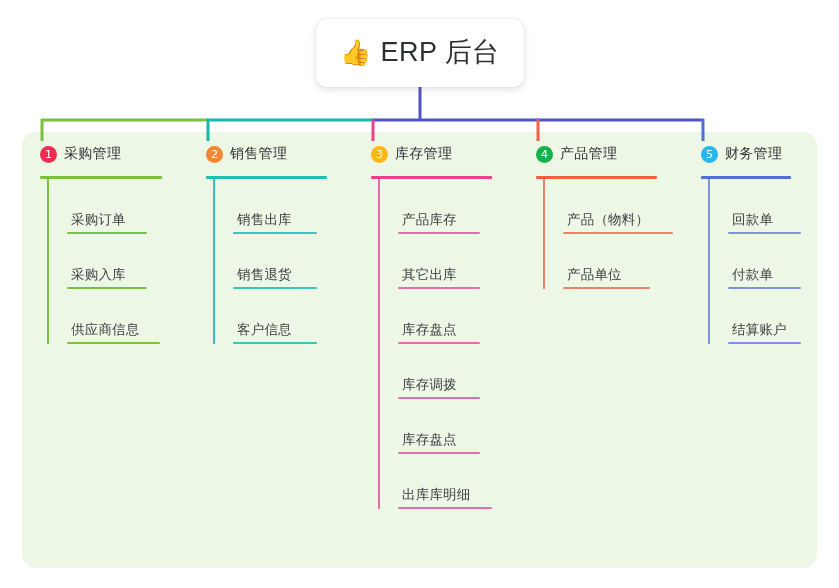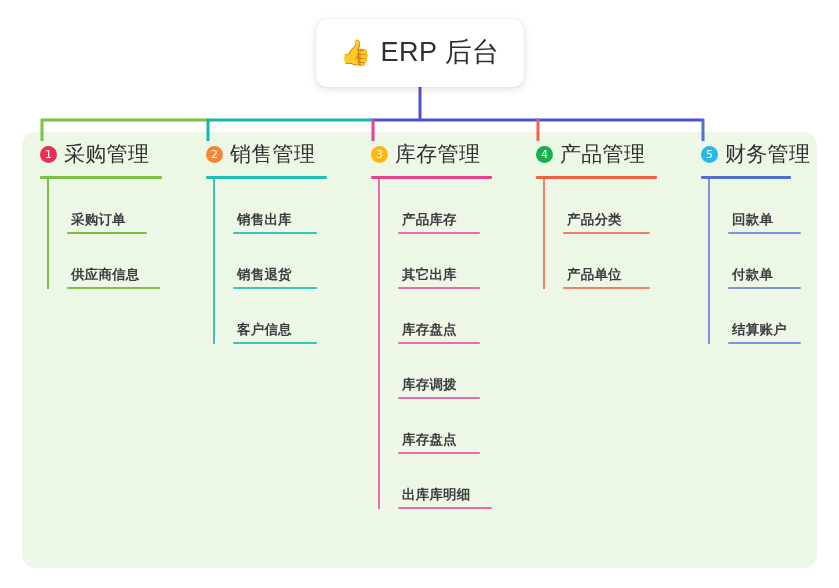--- a/index.html
+++ b/index.html
@@ -100,21 +100,21 @@
     height: 17px;
     border-radius: 50%;
     color: #ffffff;
     font-size: 11px;
     line-height: 17px;
     text-align: center;
     flex: 0 0 auto;
     font-family: "DejaVu Sans", sans-serif;
   }
   .col-title {
-    font-size: 21px;
+    font-size: 14px;
     color: #2f3033;
     white-space: nowrap;
     letter-spacing: 0.3px;
   }
   .head-rule {
     height: 2.5px;
     border-radius: 1px;
     margin-left: 18px;
   }
   .leaf-wrap {
@@ -129,21 +129,20 @@
     top: 0;
     bottom: 0;
     width: 1.6px;
   }
   .leaf {
     height: 55px;
     position: relative;
     display: flex;
     align-items: flex-end;
     box-sizing: border-box;
-    font-weight: bold;
   }
   .leaf-label {
     font-size: 13.5px;
     color: #3c3d40;
     white-space: nowrap;
     padding-bottom: 5px;
     padding-left: 2px;
     letter-spacing: 0.2px;
   }
   .leaf-rule {
@@ -186,20 +185,24 @@
         <span class="col-title">采购管理</span>
       </div>
       <div class="head-rule" style="background: rgb(122, 193, 66); width: 122px;"></div>
       <div class="leaf-wrap">
         <div class="spine" style="background: rgb(122, 193, 66);"></div>
         <div class="leaf">
           <span class="leaf-label">采购订单</span>
           <div class="leaf-rule" style="background: rgb(122, 193, 66); width: 80px;"></div>
         </div>
         <div class="leaf">
+          <span class="leaf-label">采购入库</span>
+          <div class="leaf-rule" style="background: rgb(122, 193, 66); width: 80px;"></div>
+        </div>
+        <div class="leaf">
           <span class="leaf-label">供应商信息</span>
           <div class="leaf-rule" style="background: rgb(122, 193, 66); width: 93px;"></div>
         </div>
       </div>
     </div>
     <div class="column" style="width: 165px;">
       <div class="col-head">
         <span class="badge" style="background: rgb(245, 134, 52);">2</span>
         <span class="col-title">销售管理</span>
       </div>
@@ -256,22 +259,22 @@
     </div>
     <div class="column" style="width: 165px;">
       <div class="col-head">
         <span class="badge" style="background: rgb(23, 177, 75);">4</span>
         <span class="col-title">产品管理</span>
       </div>
       <div class="head-rule" style="background: rgb(244, 96, 63); width: 121px;"></div>
       <div class="leaf-wrap">
         <div class="spine" style="background: rgb(240, 127, 106);"></div>
         <div class="leaf">
-          <span class="leaf-label">产品分类</span>
-          <div class="leaf-rule" style="background: rgb(240, 127, 106); width: 87px;"></div>
+          <span class="leaf-label">产品（物料）</span>
+          <div class="leaf-rule" style="background: rgb(240, 127, 106); width: 110px;"></div>
         </div>
         <div class="leaf">
           <span class="leaf-label">产品单位</span>
           <div class="leaf-rule" style="background: rgb(240, 127, 106); width: 87px;"></div>
         </div>
       </div>
     </div>
     <div class="column" style="width: 134px;">
       <div class="col-head">
         <span class="badge" style="background: rgb(41, 182, 232);">5</span>

